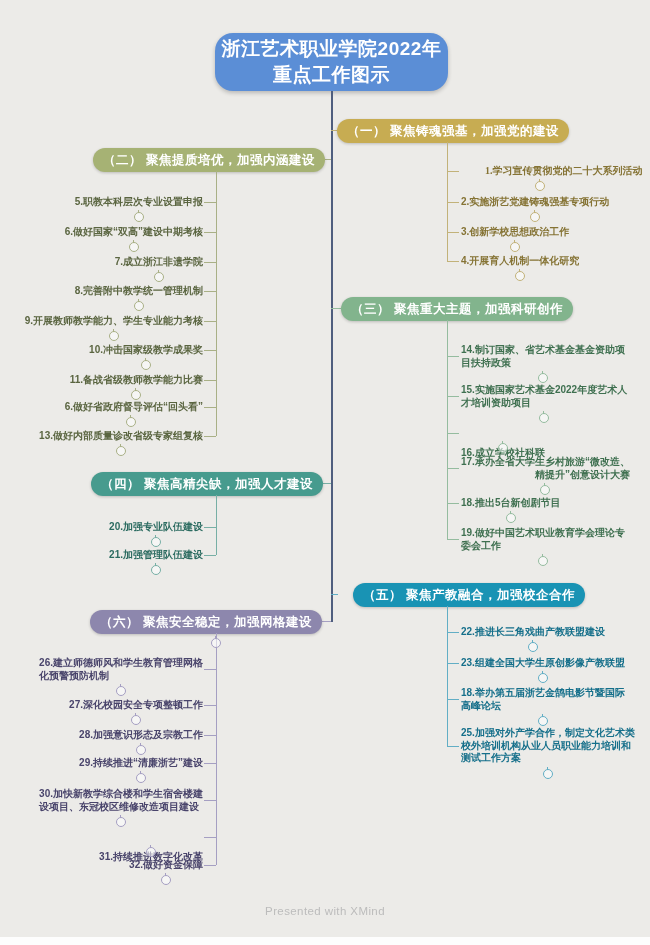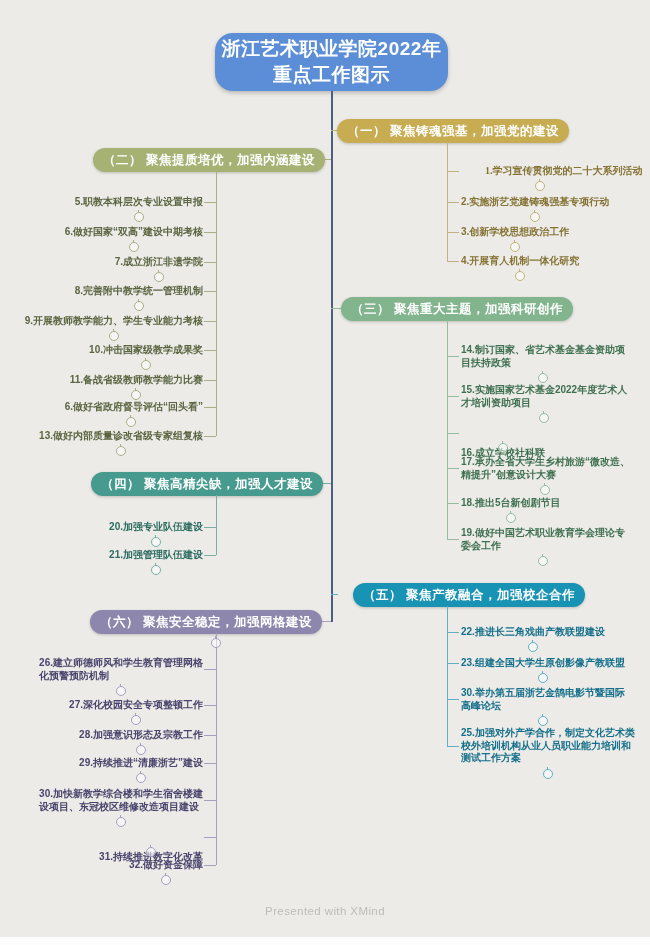--- a/index.html
+++ b/index.html
@@ -103,21 +103,21 @@
     <div class="line" style="left: 447px; top: 396px; width: 12px; height: 1px; background: rgb(149, 188, 159);"></div>
     <div class="topic" style="top: 396px; color: rgb(63, 112, 80); left: 461px;">
       <div>15.实施国家艺术基金2022年度艺术人</div>
       <div>才培训资助项目</div>
     </div>
     <div class="line" style="left: 447px; top: 433px; width: 12px; height: 1px; background: rgb(149, 188, 159);"></div>
     <div class="topic" style="top: 433px; color: rgb(63, 112, 80); left: 461px; margin-top: 20px;">
       <div>16.成立学校社科联</div>
     </div>
     <div class="line" style="left: 447px; top: 468px; width: 12px; height: 1px; background: rgb(149, 188, 159);"></div>
-    <div class="topic" style="top: 468px; color: rgb(63, 112, 80); left: 461px;">
+    <div class="topic" style="top: 468px; color: rgb(63, 112, 80); left: 461px; text-align: right;">
       <div>17.承办全省大学生乡村旅游“微改造、</div>
       <div>精提升”创意设计大赛</div>
     </div>
     <div class="line" style="left: 447px; top: 503px; width: 12px; height: 1px; background: rgb(149, 188, 159);"></div>
     <div class="topic" style="top: 503px; color: rgb(63, 112, 80); left: 461px;">
       <div>18.推出5台新创剧节目</div>
     </div>
     <div class="line" style="left: 447px; top: 539px; width: 12px; height: 1px; background: rgb(149, 188, 159);"></div>
     <div class="topic" style="top: 539px; color: rgb(63, 112, 80); left: 461px;">
       <div>19.做好中国艺术职业教育学会理论专</div>
@@ -140,21 +140,21 @@
     <div class="line" style="left: 447px; top: 632px; width: 12px; height: 1px; background: rgb(98, 174, 197);"></div>
     <div class="topic" style="top: 632px; color: rgb(21, 111, 138); left: 461px;">
       <div>22.推进长三角戏曲产教联盟建设</div>
     </div>
     <div class="line" style="left: 447px; top: 663px; width: 12px; height: 1px; background: rgb(98, 174, 197);"></div>
     <div class="topic" style="top: 663px; color: rgb(21, 111, 138); left: 461px;">
       <div>23.组建全国大学生原创影像产教联盟</div>
     </div>
     <div class="line" style="left: 447px; top: 699px; width: 12px; height: 1px; background: rgb(98, 174, 197);"></div>
     <div class="topic" style="top: 699px; color: rgb(21, 111, 138); left: 461px;">
-      <div>30.举办第五届浙艺金鹄电影节暨国际</div>
+      <div>18.举办第五届浙艺金鹄电影节暨国际</div>
       <div>高峰论坛</div>
     </div>
     <div class="line" style="left: 447px; top: 746px; width: 12px; height: 1px; background: rgb(98, 174, 197);"></div>
     <div class="topic" style="top: 746px; color: rgb(21, 111, 138); left: 461px;">
       <div>25.加强对外产学合作，制定文化艺术类</div>
       <div>校外培训机构从业人员职业能力培训和</div>
       <div>测试工作方案</div>
     </div>
     <div class="line" style="left: 322px; top: 621px; width: 9px; height: 1px; background: rgb(165, 159, 194);"></div>
     <div class="bbox" style="top: 610px; right: 328px; background: rgb(141, 135, 173);">（六） 聚焦安全稳定，加强网格建设</div>

